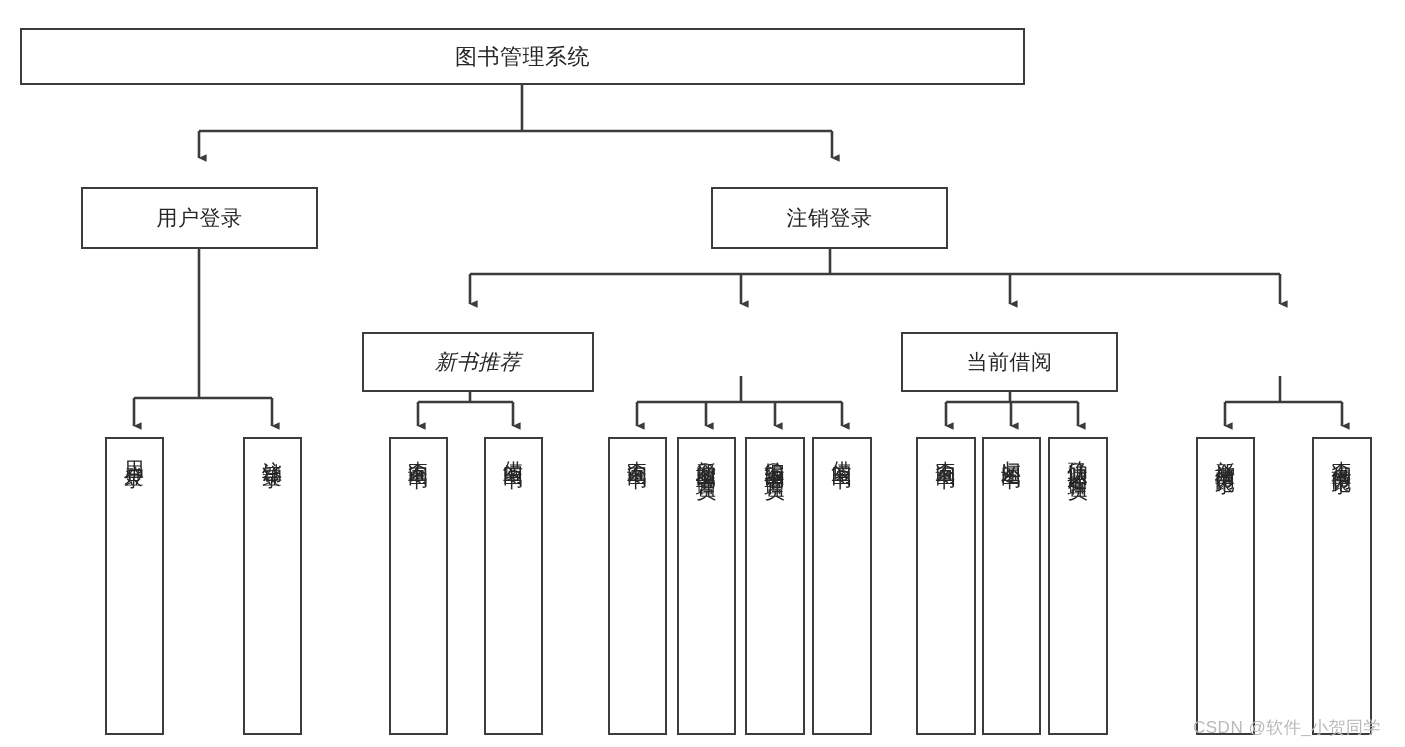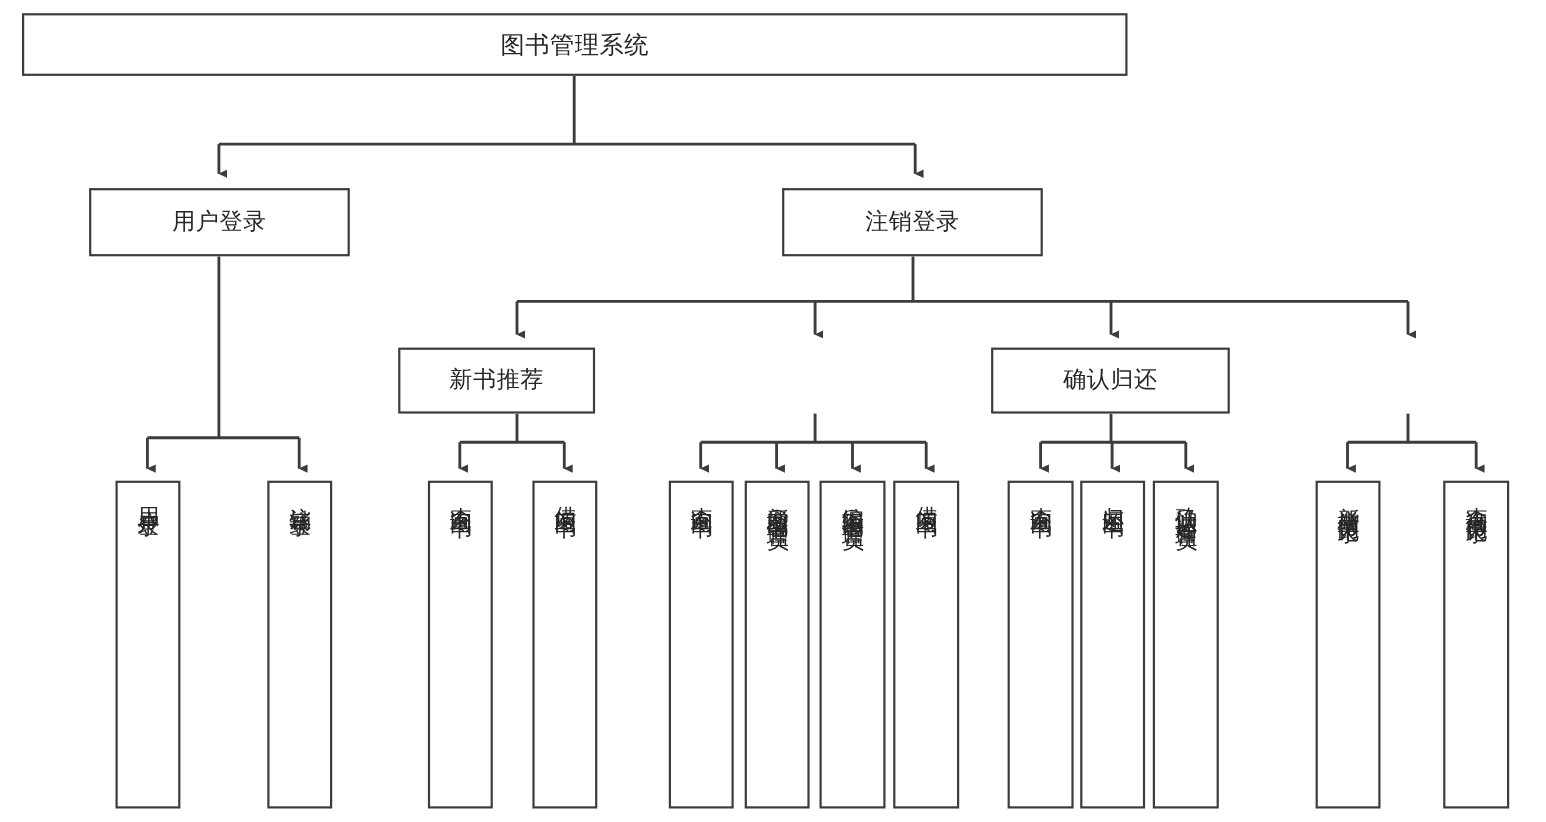--- a/index.html
+++ b/index.html
@@ -35,20 +35,21 @@
     align-items: center;
     justify-content: center;
     color: #262626;
   }
   .node.h {
     
     font-size: 21px;
     letter-spacing: 0.5px;
     line-height: 1.15;
     white-space: nowrap;
+    margin-top: 16px;
   }
   .node.root {
     font-size: 22px;
   }
   .node.v {
     
     font-size: 20px;
     align-items: flex-start;
     justify-content: center;
     padding-top: 6px;
@@ -131,27 +132,27 @@
   </div>
 
   <div class="node h" style="left:81px; top:171px; width:237px; height:62px;">
     <span>用户登录</span>
   </div>
 
   <div class="node h" style="left:711px; top:171px; width:237px; height:62px;">
     <span>注销登录</span>
   </div>
 
-  <div class="node h" style="left:362px; top:316px; width:179px; height:60px;">
+  <div class="node h" style="left:362px; top:316px; width:232px; height:60px;font-style:italic;">
     <span>新书推荐</span>
   </div>
 
 
   <div class="node h" style="left:901px; top:316px; width:217px; height:60px;">
-    <span>确认归还</span>
+    <span>当前借阅</span>
   </div>
 
 
   <div class="node v" style="left:105px; top:437px; width:59px; height:298px;">
     <span class="vtext">用户登录</span>
   </div>
 
   <div class="node v" style="left:243px; top:437px; width:59px; height:298px;">
     <span class="vtext">注销登录</span>
   </div>
@@ -193,14 +194,15 @@
   </div>
 
   <div class="node v" style="left:1196px; top:437px; width:59px; height:298px;">
     <span class="vtext">新增借阅记录</span>
   </div>
 
   <div class="node v" style="left:1312px; top:437px; width:60px; height:298px;">
     <span class="vtext">查询借阅记录</span>
   </div>
 
+  <div class="watermark" style="left:1193px; top:716px;">CSDN @软件_小贺同学</div>
 
 </div>
 
 </body></html>

